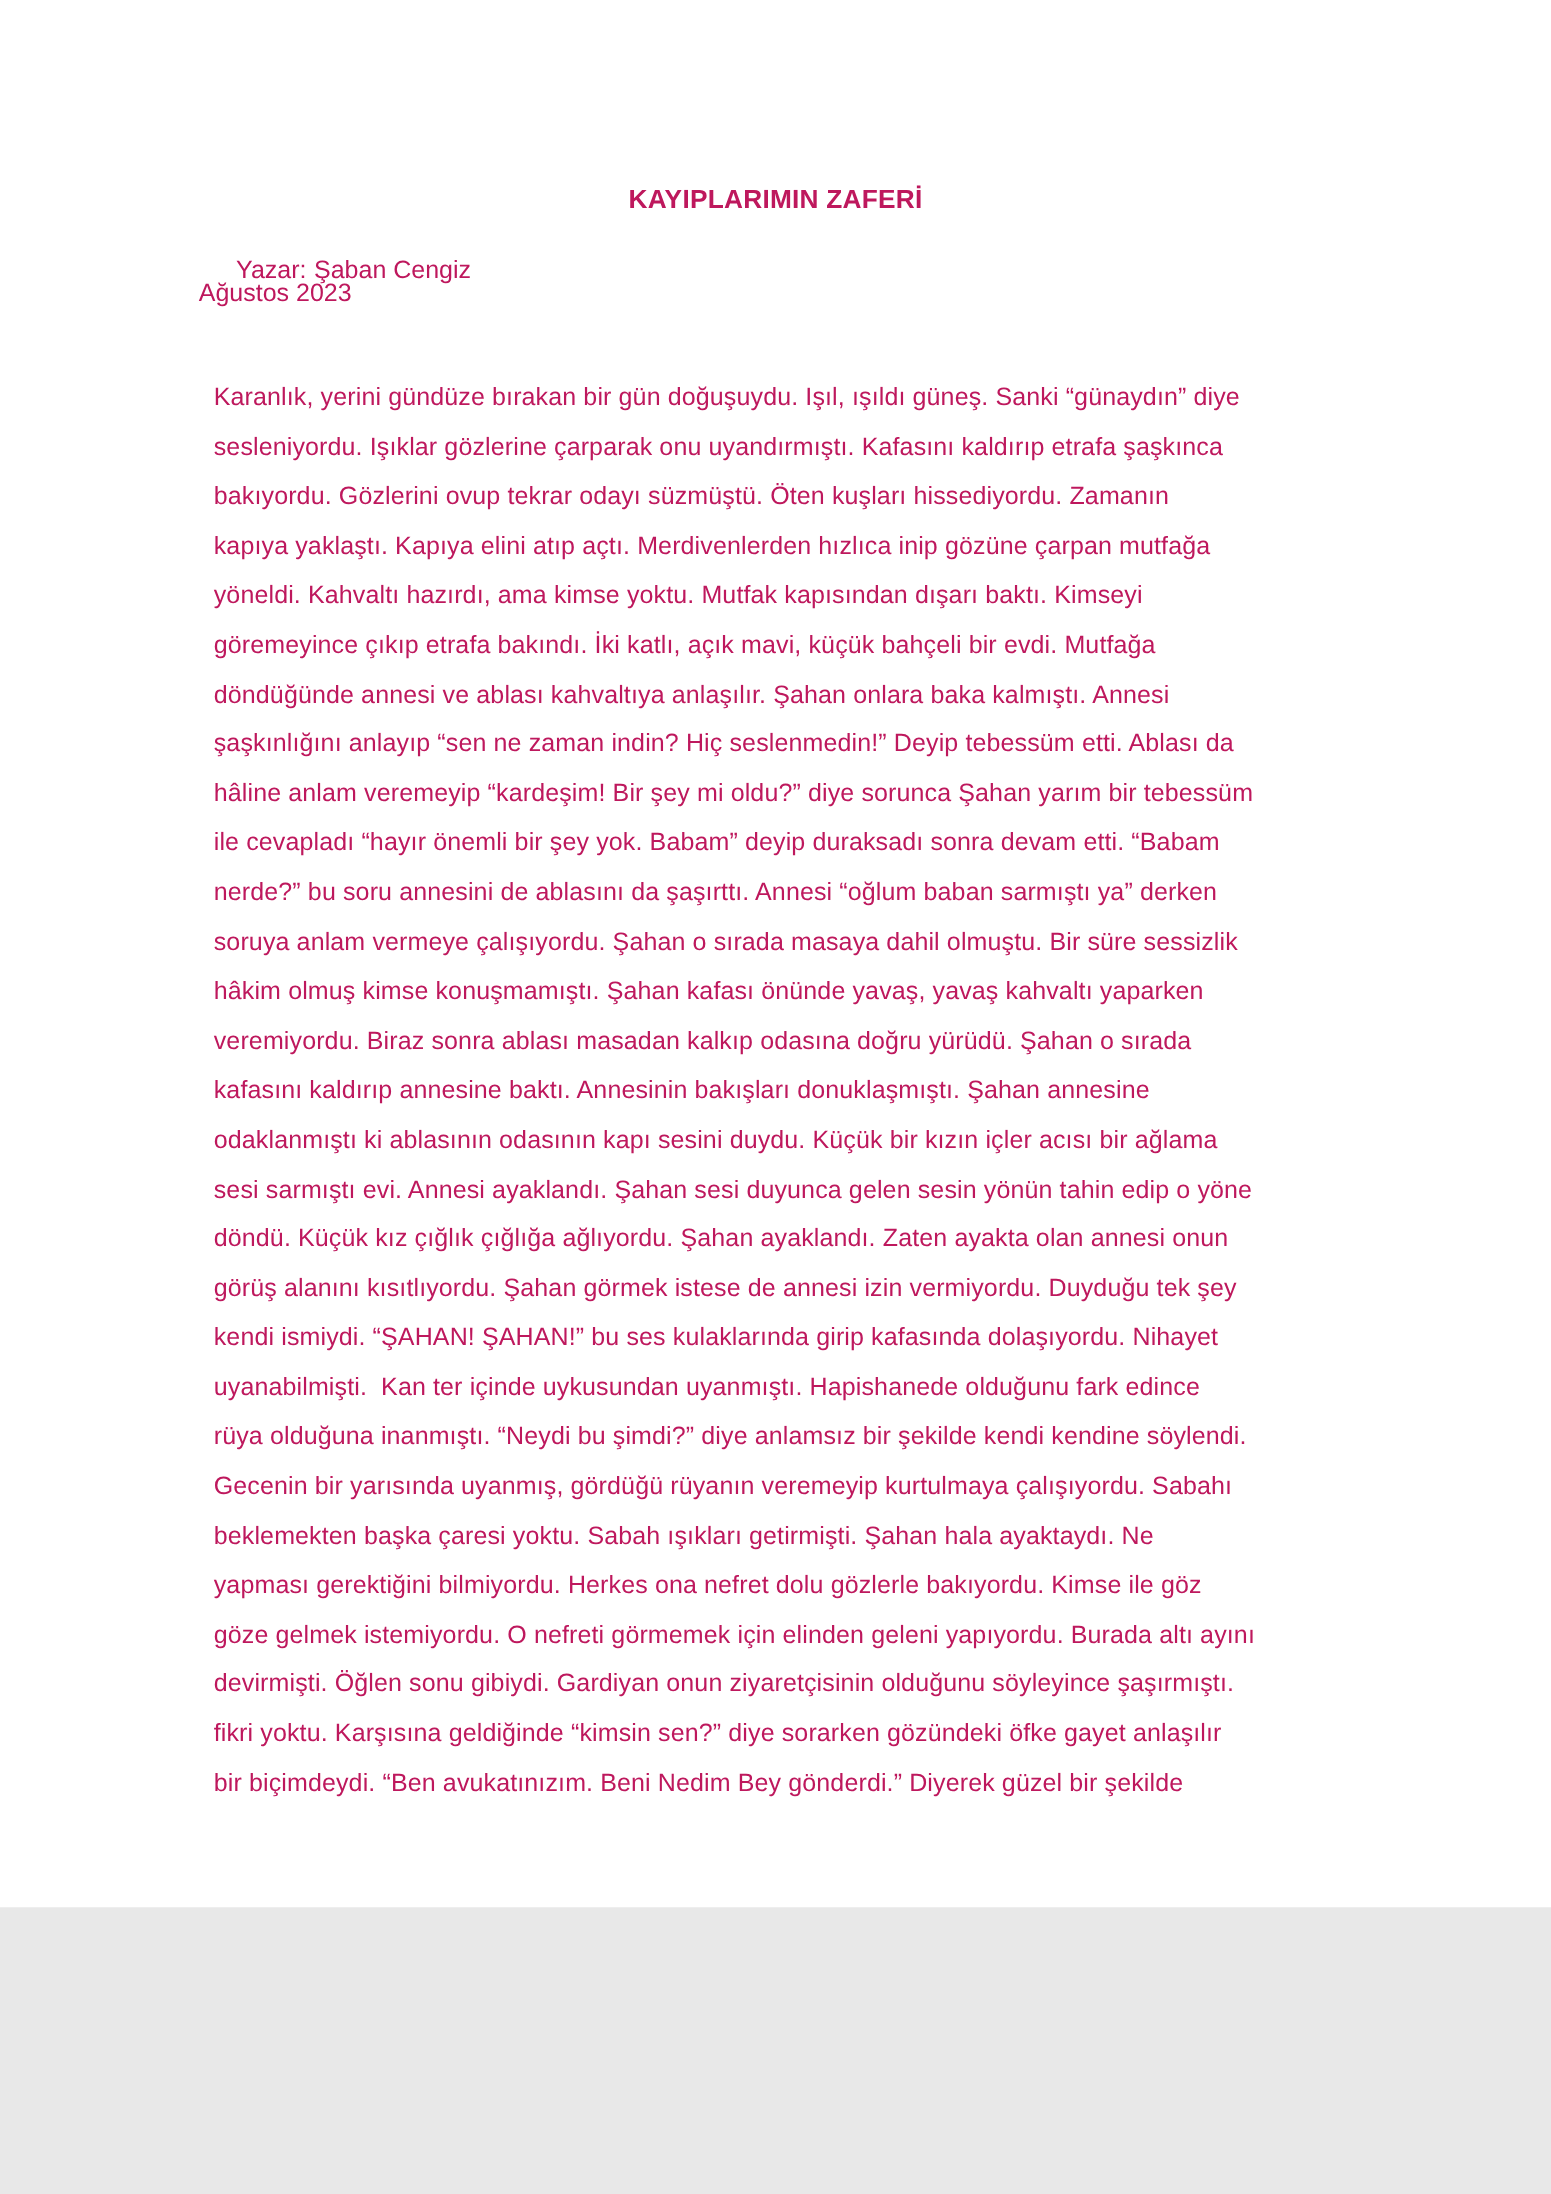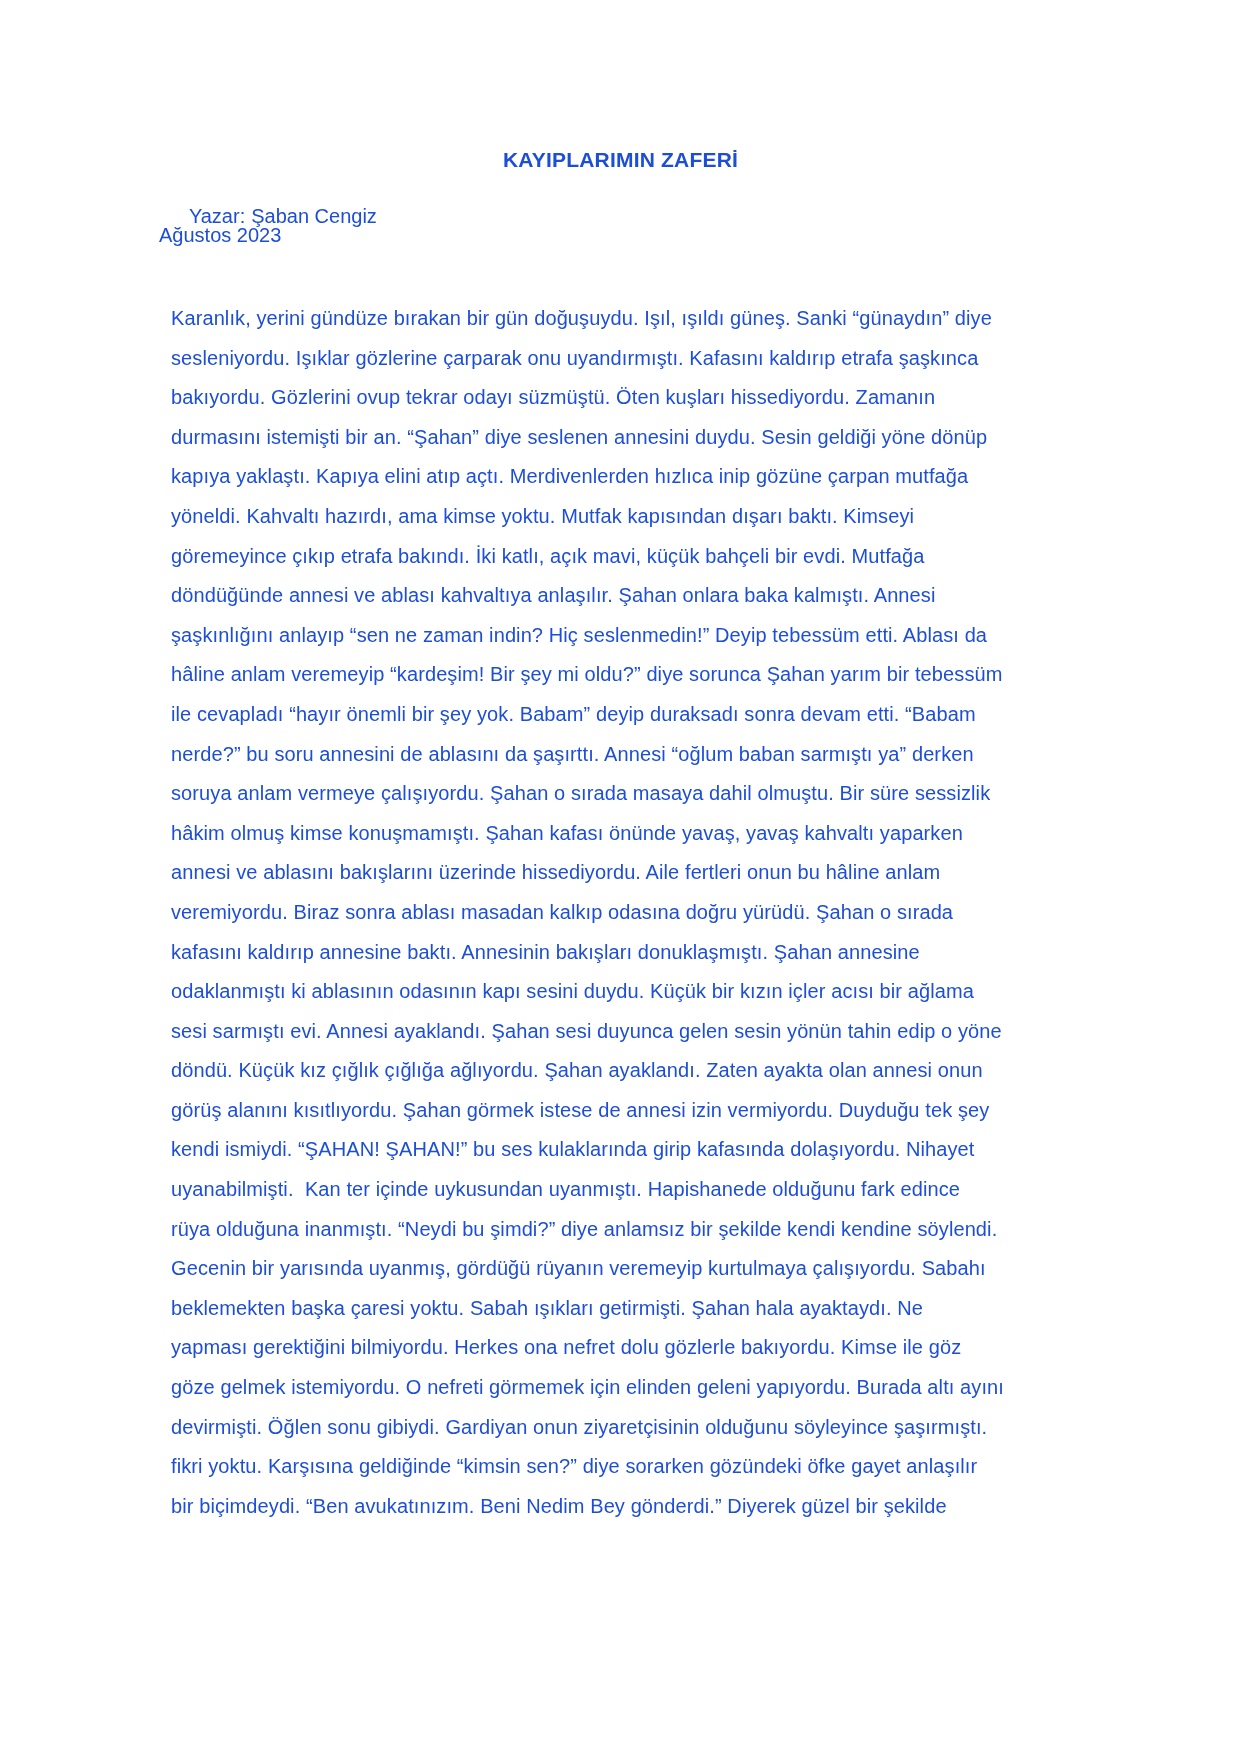--- a/index.html
+++ b/index.html
@@ -1,21 +1,21 @@
 <!DOCTYPE html>
 <html><head>
 <meta charset="utf-8">
 <style>
   html, body { margin: 0; padding: 0; background: #e8e8e8; }
   .page {
     position: relative;
     width: 1241px;
-    height: 1755px;
+    height: 1526px;
     background: #ffffff;
-    color: #1d4ed8;
+    color: #be185d;
     font-family: "Liberation Sans", sans-serif;
     overflow: hidden;
     margin: 0 auto;
   }
   .doc-title {
     position: absolute;
     top: 149px;
     left: 139px;
     right: 139px;
     text-align: center;
@@ -67,32 +67,30 @@
   <div class="author-line">
     <span class="label">Yazar:</span><span class="name">Şaban Cengiz</span>
   </div>
 
   <div class="date-line">Ağustos 2023</div>
 
   <div class="body-text">
     <div class="ln">Karanlık, yerini gündüze bırakan bir gün doğuşuydu. Işıl, ışıldı güneş. Sanki “günaydın” diye</div>
     <div class="ln">sesleniyordu. Işıklar gözlerine çarparak onu uyandırmıştı. Kafasını kaldırıp etrafa şaşkınca</div>
     <div class="ln">bakıyordu. Gözlerini ovup tekrar odayı süzmüştü. Öten kuşları hissediyordu. Zamanın</div>
-    <div class="ln">durmasını istemişti bir an. “Şahan” diye seslenen annesini duydu. Sesin geldiği yöne dönüp</div>
     <div class="ln">kapıya yaklaştı. Kapıya elini atıp açtı. Merdivenlerden hızlıca inip gözüne çarpan mutfağa</div>
     <div class="ln">yöneldi. Kahvaltı hazırdı, ama kimse yoktu. Mutfak kapısından dışarı baktı. Kimseyi</div>
     <div class="ln">göremeyince çıkıp etrafa bakındı. İki katlı, açık mavi, küçük bahçeli bir evdi. Mutfağa</div>
     <div class="ln">döndüğünde annesi ve ablası kahvaltıya anlaşılır. Şahan onlara baka kalmıştı. Annesi</div>
     <div class="ln">şaşkınlığını anlayıp “sen ne zaman indin? Hiç seslenmedin!” Deyip tebessüm etti. Ablası da</div>
     <div class="ln">hâline anlam veremeyip “kardeşim! Bir şey mi oldu?” diye sorunca Şahan yarım bir tebessüm</div>
     <div class="ln">ile cevapladı “hayır önemli bir şey yok. Babam” deyip duraksadı sonra devam etti. “Babam</div>
     <div class="ln">nerde?” bu soru annesini de ablasını da şaşırttı. Annesi “oğlum baban sarmıştı ya” derken</div>
     <div class="ln">soruya anlam vermeye çalışıyordu. Şahan o sırada masaya dahil olmuştu. Bir süre sessizlik</div>
     <div class="ln">hâkim olmuş kimse konuşmamıştı. Şahan kafası önünde yavaş, yavaş kahvaltı yaparken</div>
-    <div class="ln">annesi ve ablasını bakışlarını üzerinde hissediyordu. Aile fertleri onun bu hâline anlam</div>
     <div class="ln">veremiyordu. Biraz sonra ablası masadan kalkıp odasına doğru yürüdü. Şahan o sırada</div>
     <div class="ln">kafasını kaldırıp annesine baktı. Annesinin bakışları donuklaşmıştı. Şahan annesine</div>
     <div class="ln">odaklanmıştı ki ablasının odasının kapı sesini duydu. Küçük bir kızın içler acısı bir ağlama</div>
     <div class="ln">sesi sarmıştı evi. Annesi ayaklandı. Şahan sesi duyunca gelen sesin yönün tahin edip o yöne</div>
     <div class="ln">döndü. Küçük kız çığlık çığlığa ağlıyordu. Şahan ayaklandı. Zaten ayakta olan annesi onun</div>
     <div class="ln">görüş alanını kısıtlıyordu. Şahan görmek istese de annesi izin vermiyordu. Duyduğu tek şey</div>
     <div class="ln">kendi ismiydi. “ŞAHAN! ŞAHAN!” bu ses kulaklarında girip kafasında dolaşıyordu. Nihayet</div>
     <div class="ln">uyanabilmişti.  Kan ter içinde uykusundan uyanmıştı. Hapishanede olduğunu fark edince</div>
     <div class="ln">rüya olduğuna inanmıştı. “Neydi bu şimdi?” diye anlamsız bir şekilde kendi kendine söylendi.</div>
     <div class="ln">Gecenin bir yarısında uyanmış, gördüğü rüyanın veremeyip kurtulmaya çalışıyordu. Sabahı</div>

